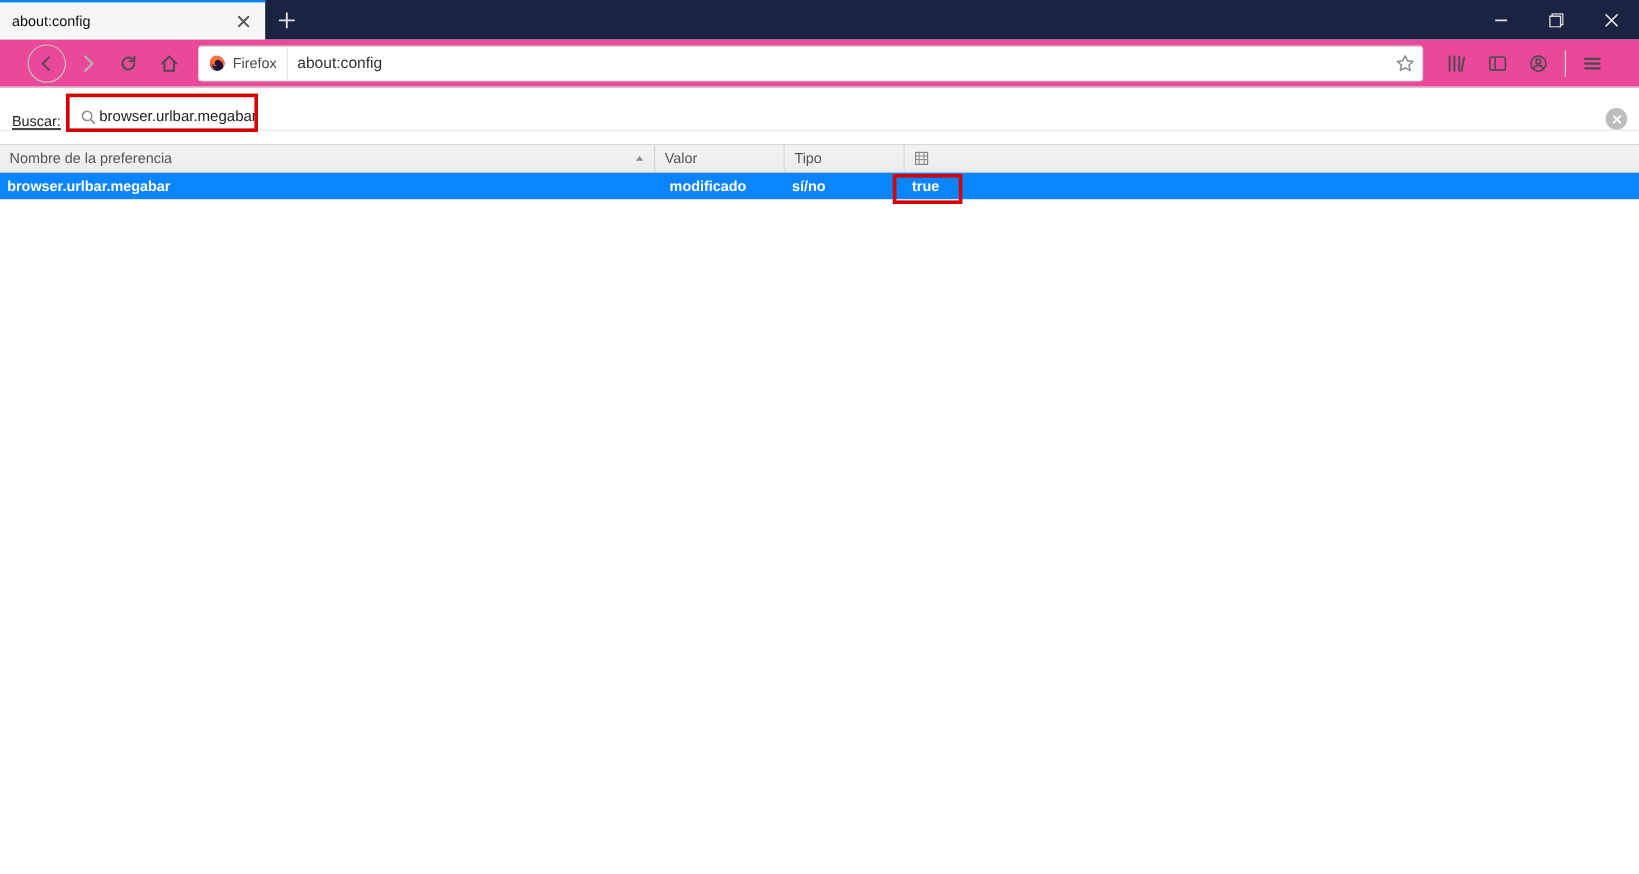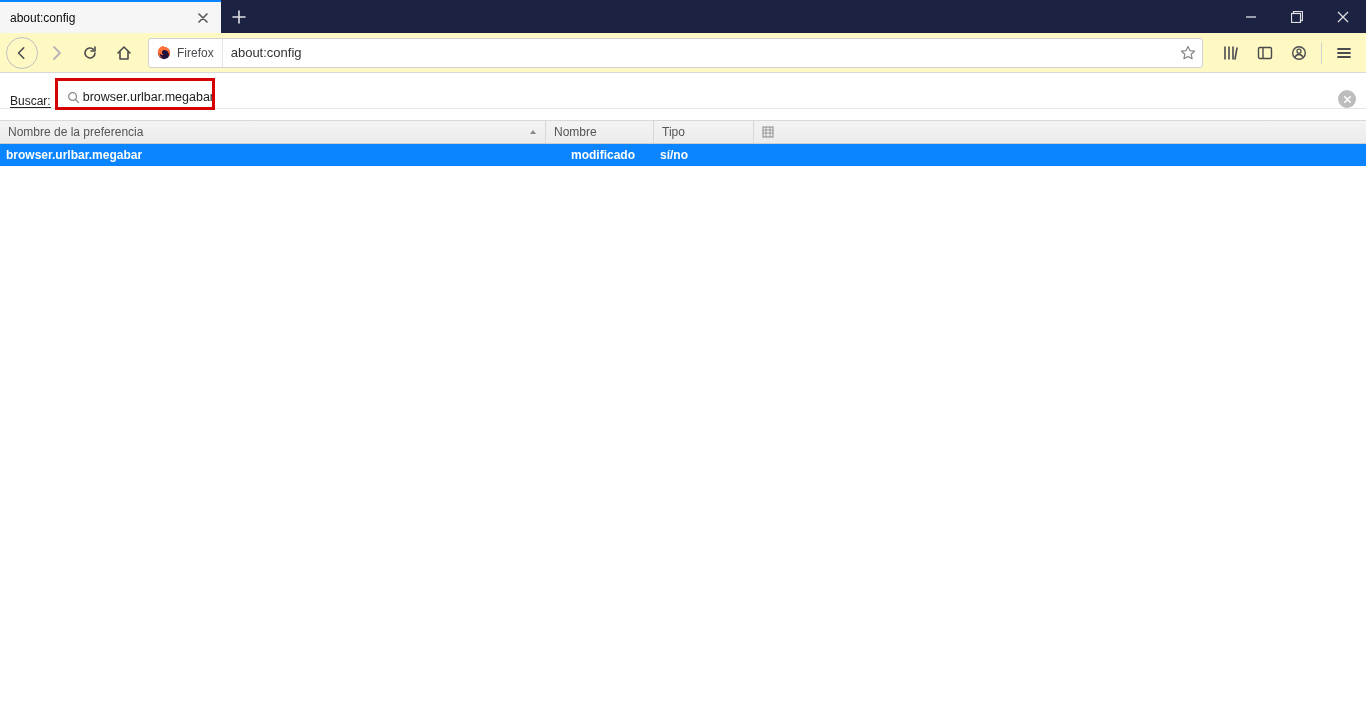--- a/index.html
+++ b/index.html
@@ -12,21 +12,21 @@
   .tab-close { width: 16px; height: 16px; display: flex; align-items: center; justify-content: center; color: #555; }
   .tab-close svg { width: 10px; height: 10px; }
   .newtab-btn { width: 36px; display: flex; align-items: center; justify-content: center; color: #e0e0e3; }
   .newtab-btn svg { width: 14px; height: 14px; }
   .title-spacer { flex: 1; }
   .win-controls { display: flex; }
   .win-btn { width: 46px; display: flex; align-items: center; justify-content: center; color: #e0e0e3; }
   .win-btn svg { width: 12px; height: 12px; }
 
   
-  .toolbar { height: 40px; background: #fef9c3; border-bottom: 1px solid #d9d9d9; display: flex; align-items: center; padding: 0 6px; gap: 2px; }
+  .toolbar { height: 40px; background: #ec4899; border-bottom: 1px solid #d9d9d9; display: flex; align-items: center; padding: 0 23px; gap: 2px; }
   .tb-btn { width: 32px; height: 32px; display: flex; align-items: center; justify-content: center; color: #4a4a4f; border-radius: 4px; }
   .tb-btn.disabled { color: #b5b5b5; }
   .tb-btn svg { width: 16px; height: 16px; }
   .back-circle { width: 32px; height: 32px; border: 1px solid #c0c0c3; border-radius: 50%; display: flex; align-items: center; justify-content: center; color: #4a4a4f; }
   .back-circle svg { width: 14px; height: 14px; }
   .urlbar { flex: 1; height: 30px; background: #fff; border: 1px solid #d2d2d4; border-radius: 3px; display: flex; align-items: center; margin: 0 6px; }
   .url-identity { display: flex; align-items: center; gap: 6px; padding: 0 8px; border-right: 1px solid #e6e6e8; height: 100%; }
   .url-identity .ff-logo { width: 14px; height: 14px; }
   .url-identity-label { font-size: 12px; color: #4a4a4f; }
   .url-text { flex: 1; padding: 0 8px; font-size: 13px; color: #333; }
@@ -55,21 +55,21 @@
   .th.type { flex: 0 0 100px; }
   .th.value { flex: 1; }
   .th.picker { flex: 0 0 20px; border-right: none; justify-content: center; }
   .sort-ind { margin-left: auto; color: #888; }
   .sort-ind svg { width: 8px; height: 8px; }
 
   
   .t-row { height: 22px; background: #0a84ff; color: #fff; display: flex; align-items: center; font-size: 12px; font-weight: 600; }
   .td { padding: 0 6px; }
   .td.name { flex: 0 0 546px; }
-  .td.status { flex: 0 0 108px; padding-left: 12px; text-align: center; }
+  .td.status { flex: 0 0 108px; padding-left: 12px; }
   .td.type { flex: 0 0 100px; }
   .td.value { flex: 1; position: relative; }
   .red-box-value { position: absolute; left: -10px; top: -3px; width: 58px; height: 25px; border: 3px solid #d60000; pointer-events: none; }
 
   
   svg { display: block; }
 </style>
 </head>
 <body>
 
@@ -198,30 +198,34 @@
 <div class="t-header">
   <div class="th name">
     <span>Nombre de la preferencia</span>
     <span class="sort-ind">
       <svg viewBox="0 0 8 8">
           <path d="M4 2 L7 6 H1 Z" fill="currentColor"></path>
         </svg>
     </span>
   </div>
   <div class="th status">
-    <span>Nombre</span>
+    <span>Valor</span>
   </div>
   <div class="th type">
     <span>Tipo</span>
   </div>
   <div class="th picker">
     <svg viewBox="0 0 12 12" width="12" height="12">
         <rect x="1" y="1" width="10" height="10" fill="none" stroke="#888" stroke-width="1"></rect>
         <path d="M1 4h10M1 7h10M4 1v10M8 1v10" stroke="#888" stroke-width="0.8"></path>
       </svg>
   </div>
 </div>
 
 <div class="t-row">
   <div class="td name">browser.urlbar.megabar</div>
   <div class="td status">modificado</div>
   <div class="td type">sí/no</div>
+  <div class="td value">
+    <span>true</span>
+    <div class="red-box-value"></div>
+  </div>
 </div>
 
 </body></html>

